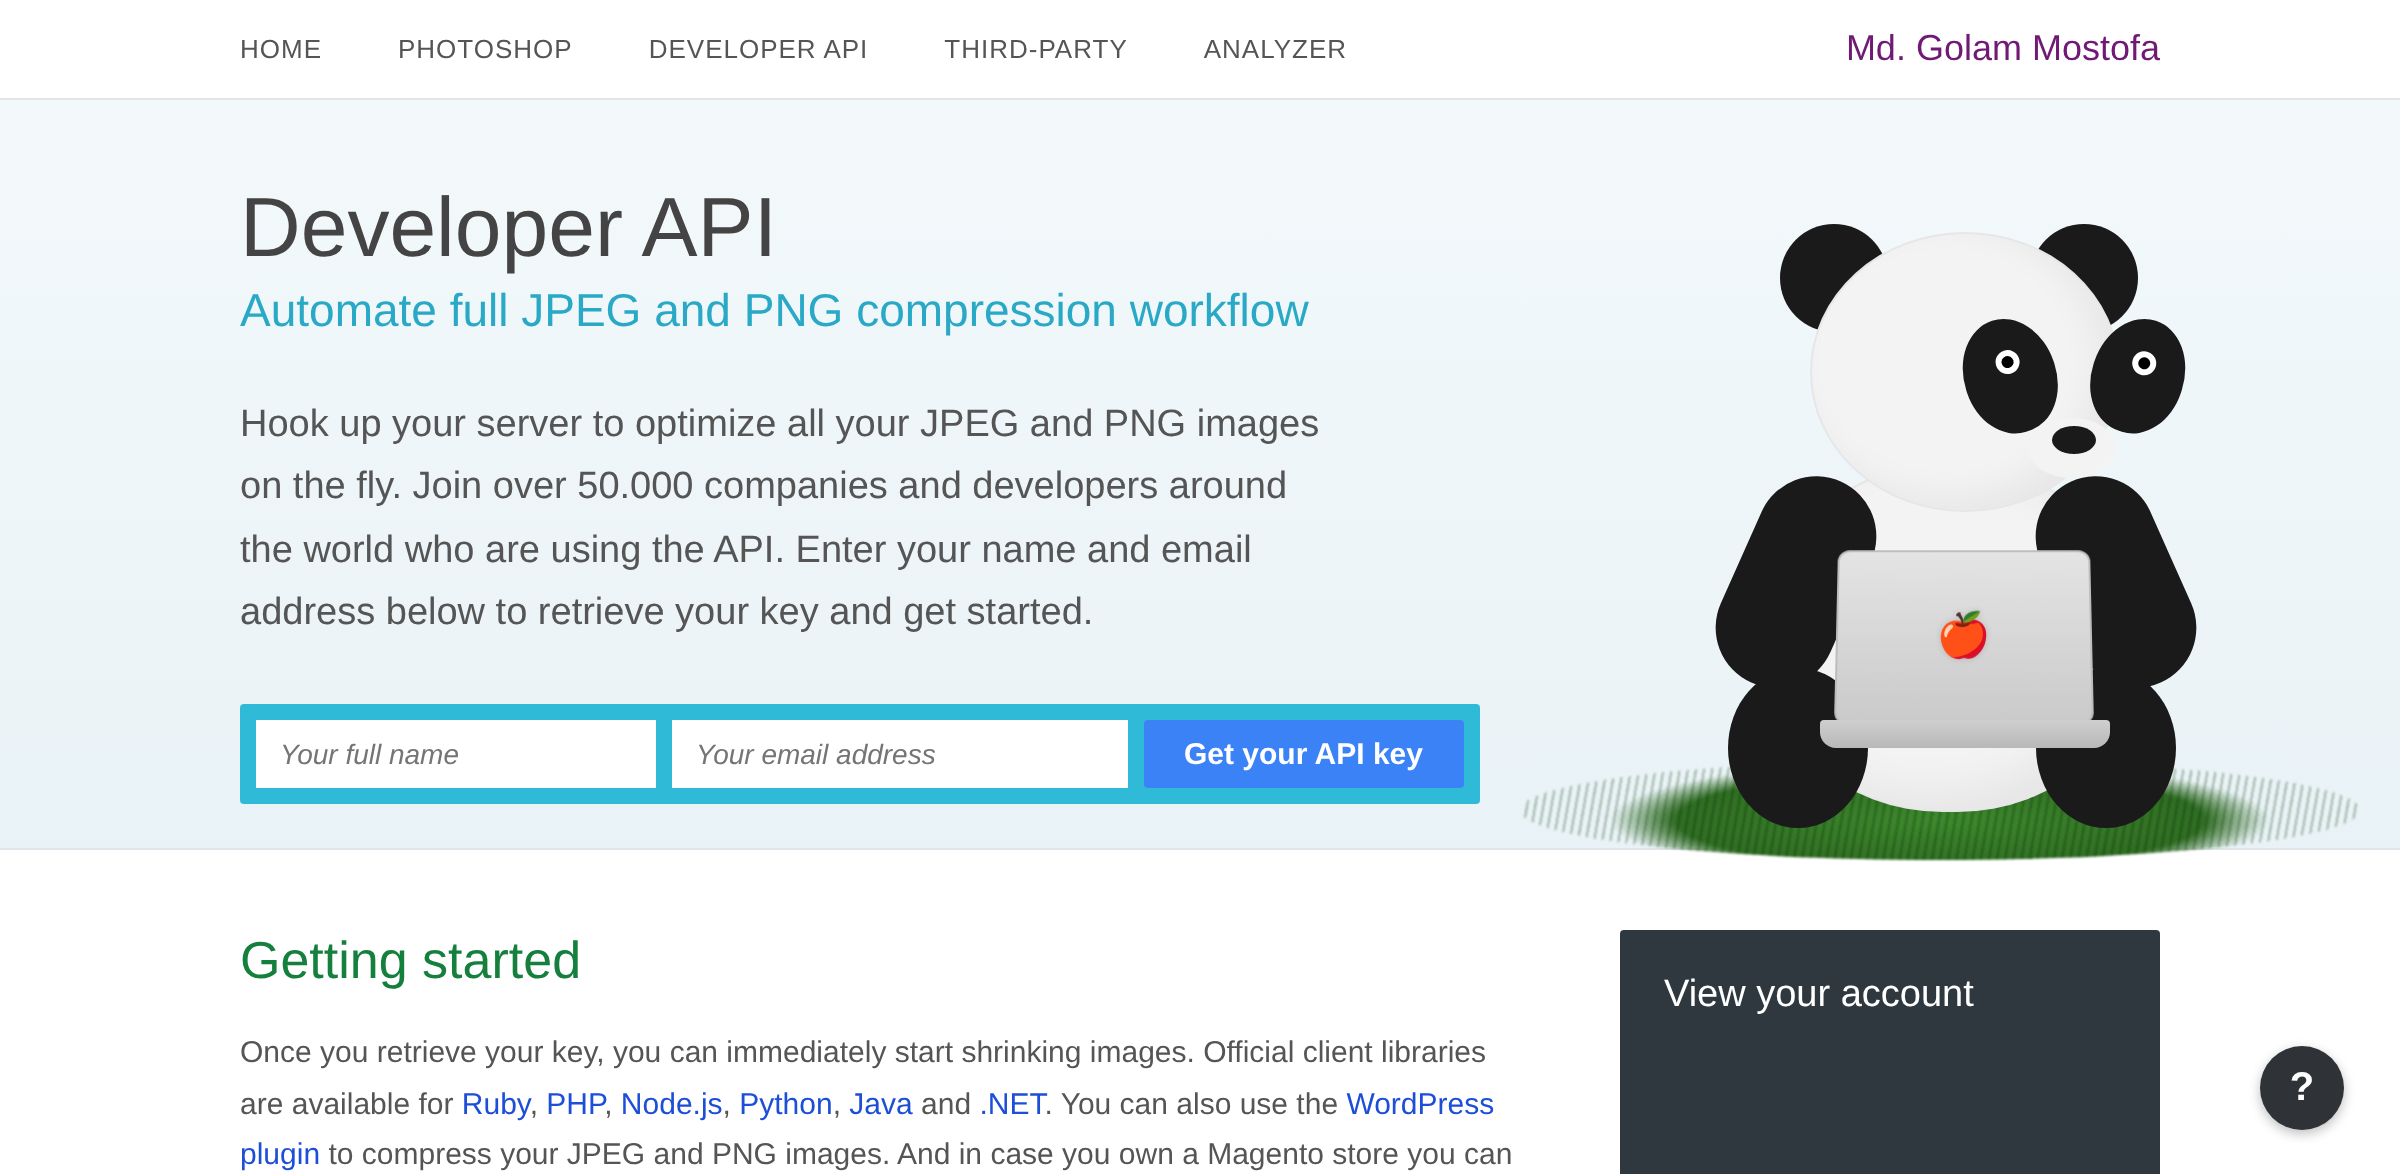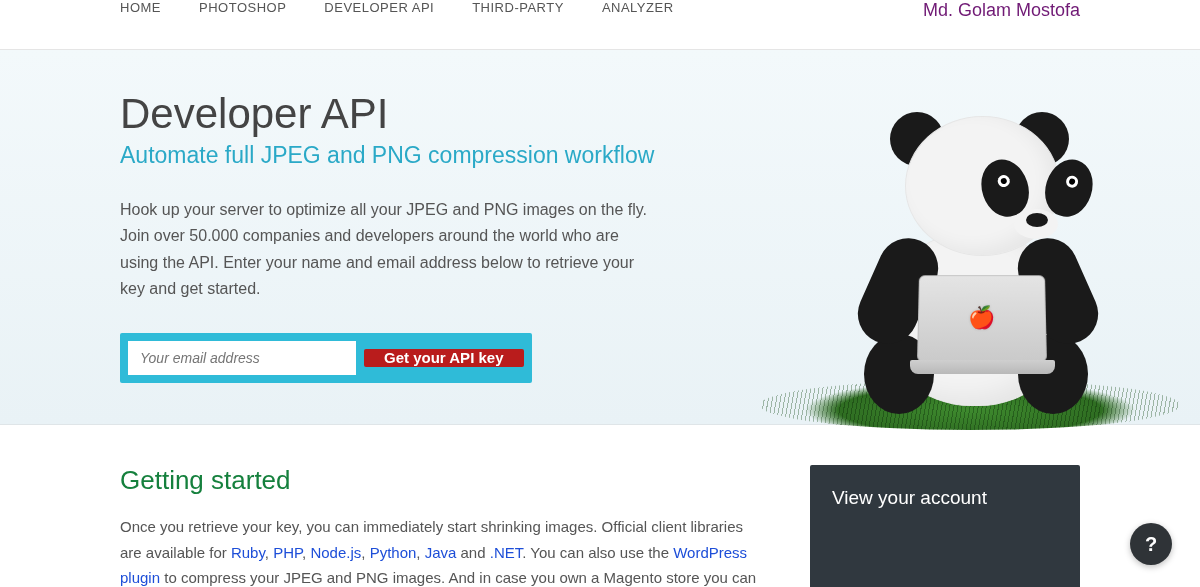--- a/index.html
+++ b/index.html
@@ -1,29 +1,29 @@
 <!DOCTYPE html>
 <html><head>
 <meta charset="utf-8">
 <style>
   * { margin: 0; padding: 0; box-sizing: border-box; }
   body { font-family: -apple-system, "Segoe UI", Helvetica, Arial, sans-serif; color: #444; width: 1200px; height: 587px; overflow: hidden; background: #fff; position: relative; }
-  .topnav { height: 50px; border-bottom: 1px solid #e5e5e5; display: flex; padding: 0 120px; gap: 38px; font-size: 13px; letter-spacing: 0.5px; }
+  .topnav { height: 50px; border-bottom: 1px solid #e5e5e5; display: flex; align-items: center; padding: 0 120px; gap: 38px; font-size: 13px; letter-spacing: 0.5px; }
   .topnav a { color: #555; text-decoration: none; cursor: pointer; }
   .topnav .spacer { flex: 1; }
   .topnav .user { color: #701a75; font-size: 18px; letter-spacing: 0; }
   .hero { background: linear-gradient(#f3f9fb, #e9f2f6); padding: 40px 120px 0 120px; height: 375px; position: relative; border-bottom: 1px solid #dfe5e8; }
   .hero h1 { font-size: 42px; font-weight: 300; color: #444; margin-bottom: 4px; }
   .hero h2 { font-size: 23px; font-weight: 400; color: #2aa9c7; margin-bottom: 28px; }
-  .hero p { font-size: 16px; color: #555; line-height: 1.65; max-width: 540px; margin-bottom: 30px; }
+  .hero p { font-size: 19px; color: #555; line-height: 1.65; max-width: 540px; margin-bottom: 30px; }
   .signup { background: #2fbbd8; padding: 8px; display: inline-flex; gap: 8px; align-items: center; border-radius: 2px; }
   .signup input { border: none; height: 34px; padding: 0 12px; font-size: 14px; font-style: italic; color: #888; outline: none; }
   .signup input.name { width: 200px; }
   .signup input.email { width: 228px; }
-  .signup button { background: #b91c1c; border: none; color: #fff; font-size: 15px; font-weight: 600; padding: 0 20px; height: 18px; cursor: pointer; border-radius: 2px; }
+  .signup button { background: #3b82f6; border: none; color: #fff; font-size: 15px; font-weight: 600; padding: 0 20px; height: 34px; cursor: pointer; border-radius: 2px; }
   .panda-scene { position: absolute; right: 40px; bottom: 0; width: 400px; height: 320px; pointer-events: none; }
   .grass { position: absolute; bottom: -6px; left: 0; right: -20px; height: 50px; background: radial-gradient(ellipse 220px 40px at 50% 60%, #3e8a2e 0%, #2f6e22 60%, transparent 75%); border-radius: 50%; filter: blur(0.4px); }
   .grass::before, .grass::after { content:""; position:absolute; inset:0; background: repeating-linear-gradient(100deg, rgba(0,0,0,0) 0 3px, rgba(0,60,0,0.18) 3px 4px); border-radius: 50%; mix-blend-mode: multiply; }
   .panda { position:absolute; bottom:18px; left:90px; width:260px; height:290px; }
   .body { position:absolute; bottom:0; left:30px; width:190px; height:175px; background:#f3f3f3; border-radius:50% 50% 48% 48%; box-shadow: inset -12px -8px 24px rgba(0,0,0,0.06); border:1px solid #e6e6e6; }
   .head { position:absolute; top:0; left:55px; width:155px; height:140px; background:#f3f3f3; border-radius:50%; box-shadow: inset -10px -6px 18px rgba(0,0,0,0.05); border:1px solid #e6e6e6; }
   .ear { position:absolute; width:54px; height:54px; background:#1a1a1a; border-radius:50%; }
   .ear.l { top:-4px; left:40px; }
   .ear.r { top:-4px; left:165px; }
   .eyepatch { position:absolute; width:46px; height:58px; background:#1a1a1a; border-radius:50% 50% 48% 48%; transform:rotate(18deg); }
@@ -66,20 +66,21 @@
   <span class="spacer"></span>
   <span class="user">Md. Golam Mostofa</span>
 </nav>
 
 <section class="hero">
   <h1>Developer API</h1>
   <h2>Automate full JPEG and PNG compression workflow</h2>
   <p>Hook up your server to optimize all your JPEG and PNG images on the fly. Join over 50.000 companies and developers around the world who are using the API. Enter your name and email address below to retrieve your key and get started.</p>
 
   <div class="signup">
+    <input class="name" placeholder="Your full name" style="">
     <input class="email" placeholder="Your email address" style="">
     <button>Get your API key</button>
   </div>
 
   <div class="panda-scene">
     <div class="grass"></div>
     <div class="panda">
       <div class="ear l"></div>
         <div class="ear r"></div>
       <div class="body"></div>

